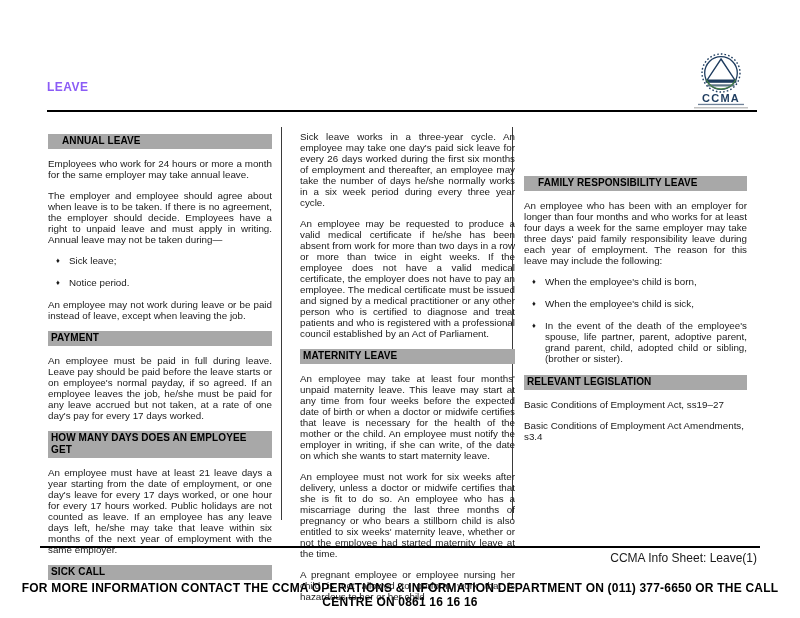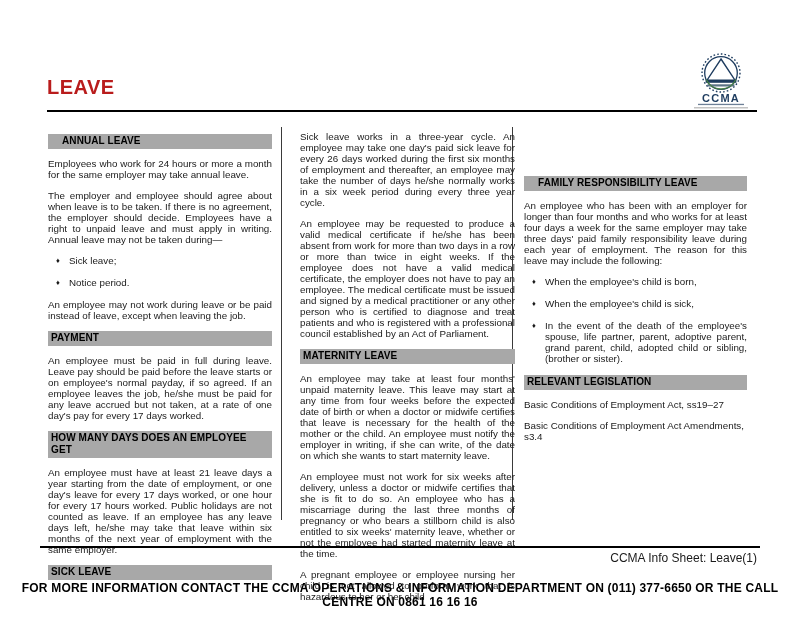--- a/index.html
+++ b/index.html
@@ -1,22 +1,22 @@
 <!DOCTYPE html>
 <html><head>
 <meta charset="utf-8">
 <style>
   html,body { margin:0; padding:0; background:#ffffff; }
   .page {
     position:relative; width:800px; height:618px; background:#ffffff;
     font-family:"Liberation Sans", sans-serif; color:#1a1a1a; overflow:hidden;
   }
   .title {
-    position:absolute; left:47px; top:76px; font-size:20px; line-height:22px;
-    font-weight:bold; color:#b91c1c; letter-spacing:0.5px;
+    position:absolute; left:47px; top:76px; font-size:12px; line-height:22px;
+    font-weight:bold; color:#8b5cf6; letter-spacing:0.5px;
   }
   .header-rule { position:absolute; left:47px; width:710px; top:110px; height:2px; background:#000; }
 
   .logo { position:absolute; left:687px; top:53px; width:68px; text-align:center; }
 
   .col { position:absolute; top:126px; font-size:9.8px; line-height:11px; text-align:justify; }
   .col-1 { left:48px;  width:224px; }
   .col-2 { left:300px; width:215px; padding-top:5px; }
   .col-3 { left:524px; width:223px; padding-top:38px; }
 
@@ -82,21 +82,21 @@
       <div class="bullet">
         <span class="marker">♦</span>
         <span class="btext">Notice period.</span>
       </div>
     </div>
     <p>An employee may not work during leave or be paid instead of leave, except when leaving the job.</p>
     <div class="bar">PAYMENT</div>
     <p>An employee must be paid in full during leave. Leave pay should be paid before the leave starts or on employee's normal payday, if so agreed. If an employee leaves the job, he/she must be paid for any leave accrued but not taken, at a rate of one day's pay for every 17 days worked.</p>
     <div class="bar">HOW MANY DAYS DOES AN EMPLOYEE GET</div>
     <p>An employee must have at least 21 leave days a year starting from the date of employment, or one day's leave for every 17 days worked, or one hour for every 17 hours worked. Public holidays are not counted as leave. If an employee has any leave days left, he/she may take that leave within six months of the next year of employment with the same employer.</p>
-    <div class="bar">SICK LEAVE</div>
+    <div class="bar">SICK CALL</div>
   </div>
 
   <div class="col col-2">
     <p>Sick leave works in a three-year cycle. An employee may take one day's paid sick leave for every 26 days worked during the first six months of employment and thereafter, an employee may take the number of days he/she normally works in a six week period during every three year cycle.</p>
     <p>An employee may be requested to produce a valid medical certificate if he/she has been absent from work for more than two days in a row or more than twice in eight weeks. If the employee does not have a valid medical certificate, the employer does not have to pay an employee. The medical certificate must be issued and signed by a medical practitioner or any other person who is certified to diagnose and treat patients and who is registered with a professional council established by an Act of Parliament.</p>
     <div class="bar">MATERNITY LEAVE</div>
     <p>An employee may take at least four months' unpaid maternity leave. This leave may start at any time from four weeks before the expected date of birth or when a doctor or midwife certifies that leave is necessary for the health of the mother or the child. An employee must notify the employer in writing, if she can write, of the date on which she wants to start maternity leave.</p>
     <p>An employee must not work for six weeks after delivery, unless a doctor or midwife certifies that she is fit to do so. An employee who has a miscarriage during the last three months of pregnancy or who bears a stillborn child is also entitled to six weeks' maternity leave, whether or not the employee had started maternity leave at the time.</p>
     <p>A pregnant employee or employee nursing her child is not allowed to perform work that is hazardous to her or her child</p>
   </div>

